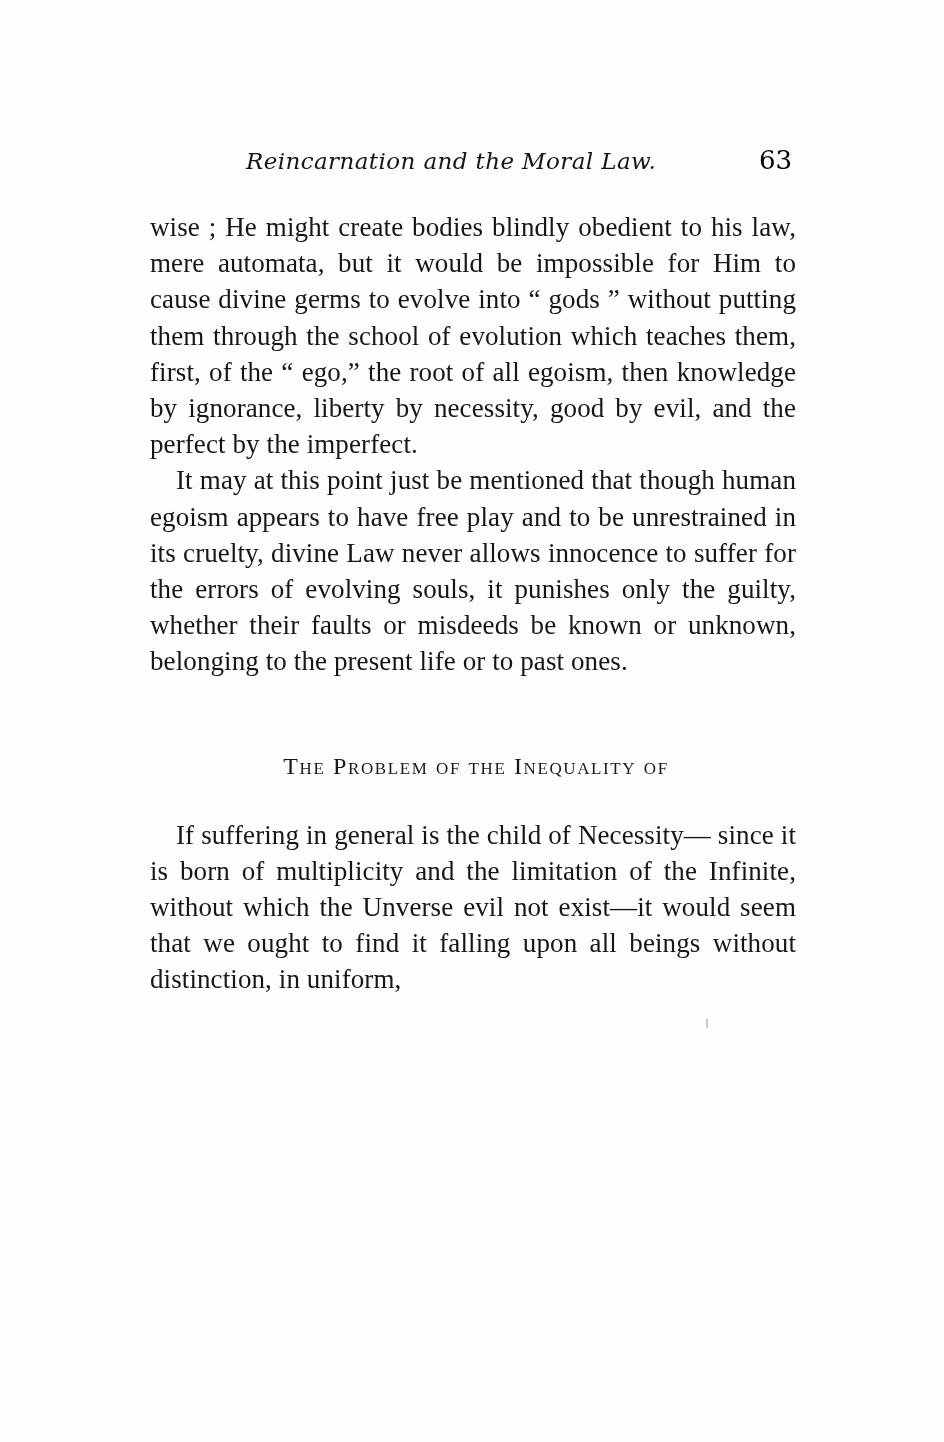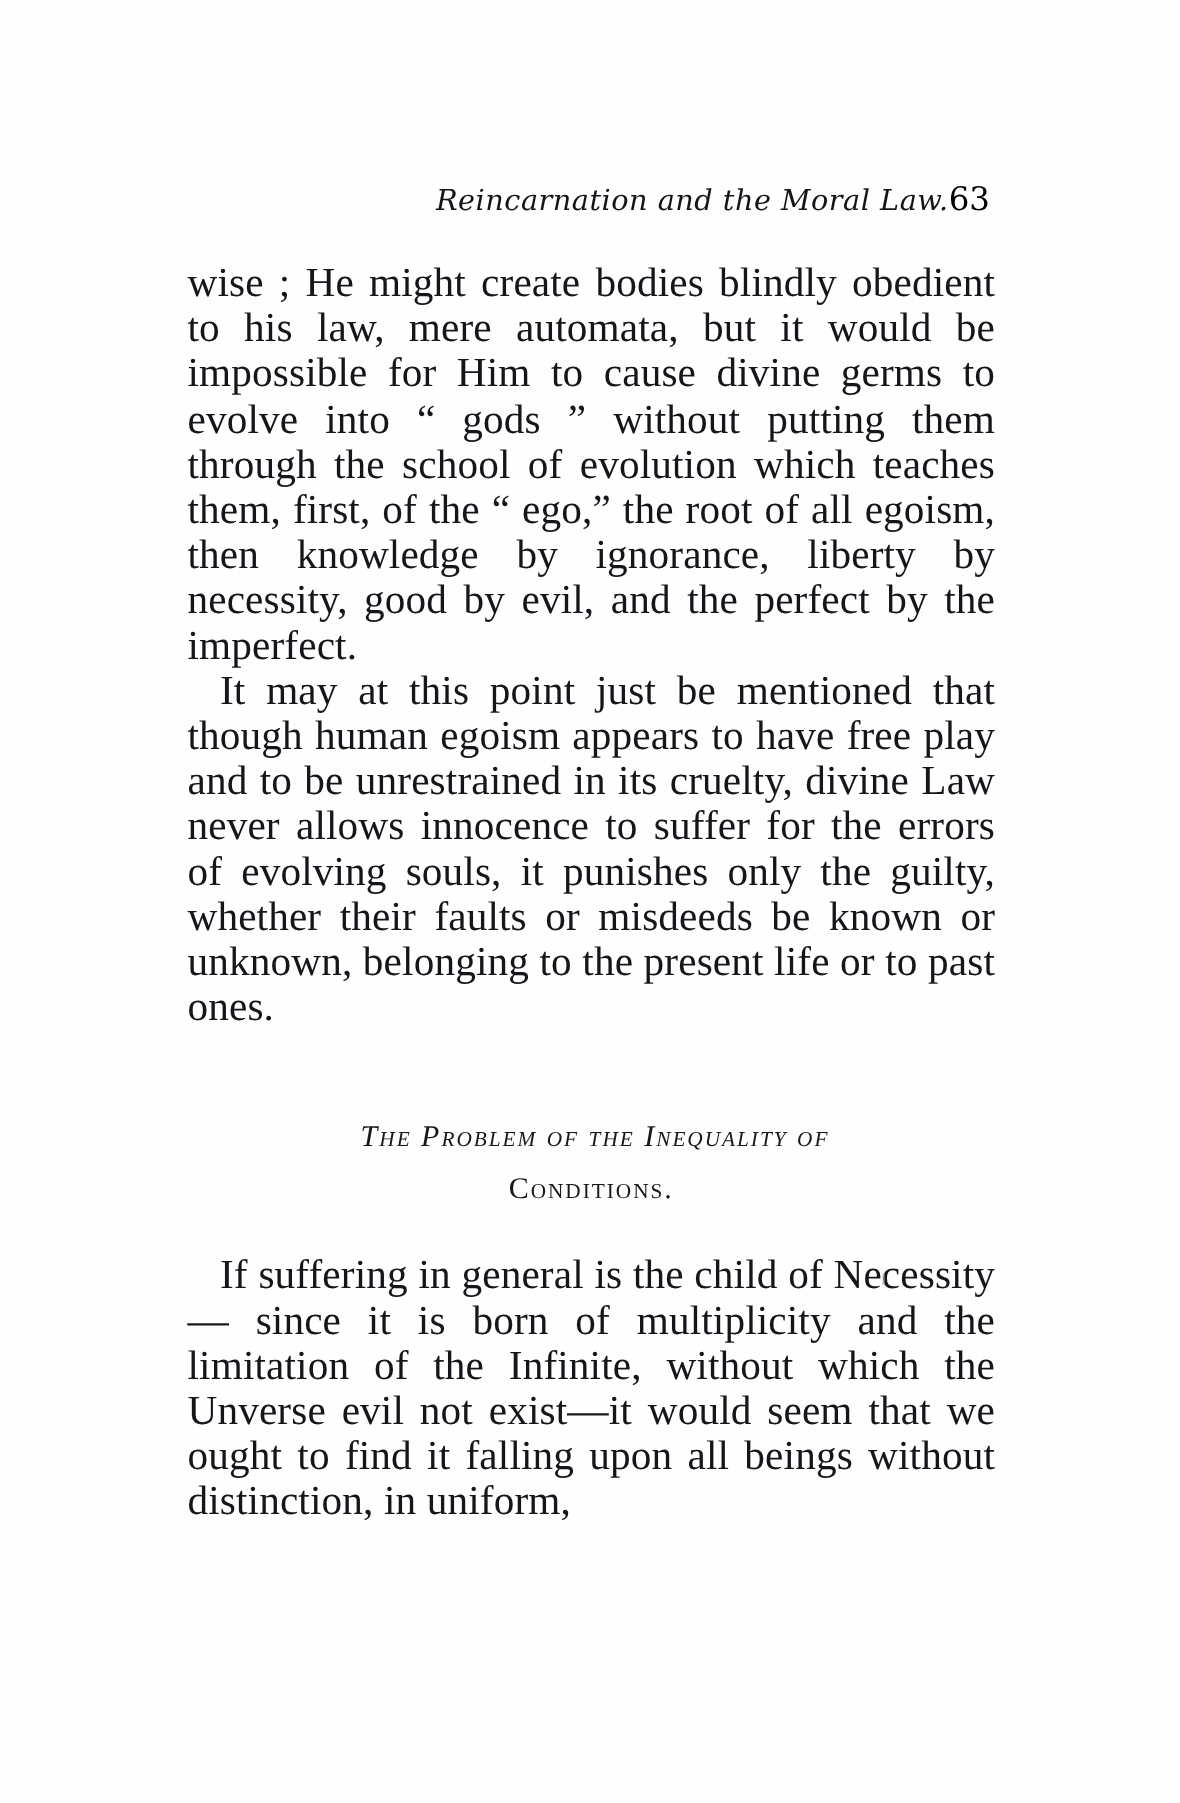--- a/index.html
+++ b/index.html
@@ -25,41 +25,41 @@
   }
   .content {
     position: absolute;
     left: 150px;
     top: 145px;
     width: 646px;
   }
   .running-head {
     display: flex;
     align-items: baseline;
-    justify-content: flex-end;
+    justify-content: space-between;
     margin-bottom: 34px;
     padding-left: 96px;
   }
   .running-title {
     font-family: "DejaVu Serif", serif;
     font-style: italic;
     font-size: 23px;
     letter-spacing: 0.4px;
     color: #14141a;
     white-space: nowrap;
   }
   .page-number {
     font-family: "DejaVu Serif", serif;
     font-size: 26px;
     color: #000000;
     padding-right: 4px;
   }
   p.body-par {
     margin: 0;
-    font-size: 33px;
+    font-size: 27px;
     line-height: 36.2px;
     text-align: justify;
     text-justify: inter-word;
     color: #15151c;
     letter-spacing: 0.1px;
   }
   p.body-par.indent {
     text-indent: 26px;
   }
   p.body-par + p.body-par {
@@ -73,21 +73,20 @@
     line-height: 41px;
     letter-spacing: 1.6px;
     font-variant: small-caps;
     color: #17171e;
   }
   .section-heading .ln {
     display: block;
   }
   .section-heading .ln1 {
     padding-left: 6px;
-    font-style: italic;
   }
   .after-heading {
     font-size: 26.5px;
     line-height: 36.6px;
   }
   .tick {
     position: absolute;
     left: 706px;
     top: 1019px;
     width: 2px;
@@ -105,20 +104,19 @@
     <div class="running-head">
       <span class="running-title">Reincarnation and the Moral Law.</span>
       <span class="page-number">63</span>
     </div>
 
     <p class="body-par">wise ; He might create bodies blindly obedient to his law, mere automata, but it would be impossible for Him to cause divine germs to evolve into “ gods ” without putting them through the school of evolution which teaches them, first, of the “ ego,” the root of all egoism, then knowledge by ignorance, liberty by necessity, good by evil, and the perfect by the imperfect.</p>
     <p class="body-par indent">It may at this point just be mentioned that though human egoism appears to have free play and to be unrestrained in its cruelty, divine Law never allows innocence to suffer for the errors of evolving souls, it punishes only the guilty, whether their faults or misdeeds be known or unknown, belonging to the present life or to past ones.</p>
 
     <div class="section-heading">
       <span class="ln ln1">The Problem of the Inequality of</span>
-      <span class="ln ln2">Conditions.</span>
     </div>
 
     <p class="body-par indent after-heading">If suffering in general is the child of Necessity— since it is born of multiplicity and the limitation of the Infinite, without which the Unverse evil not exist—it would seem that we ought to find it falling upon all beings  without  distinction, in uniform,</p>
 
   </div>
   <div class="tick"></div>
 </div>
 
 </body></html>

